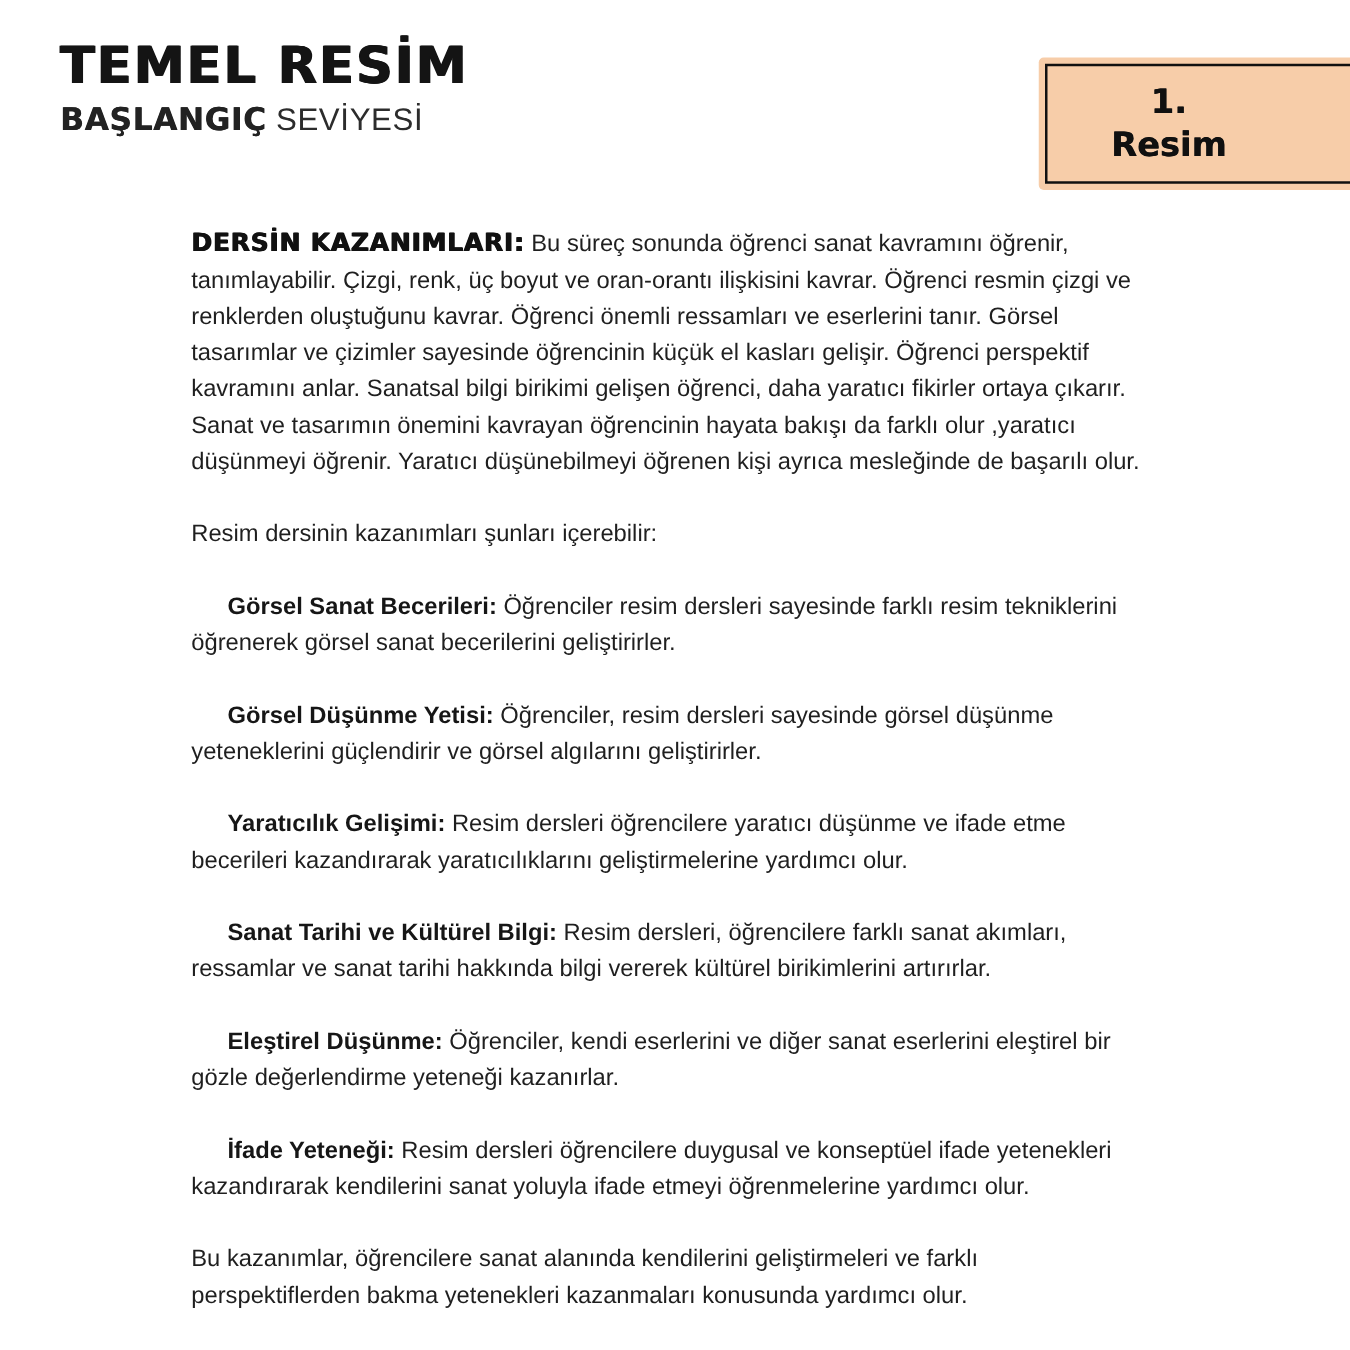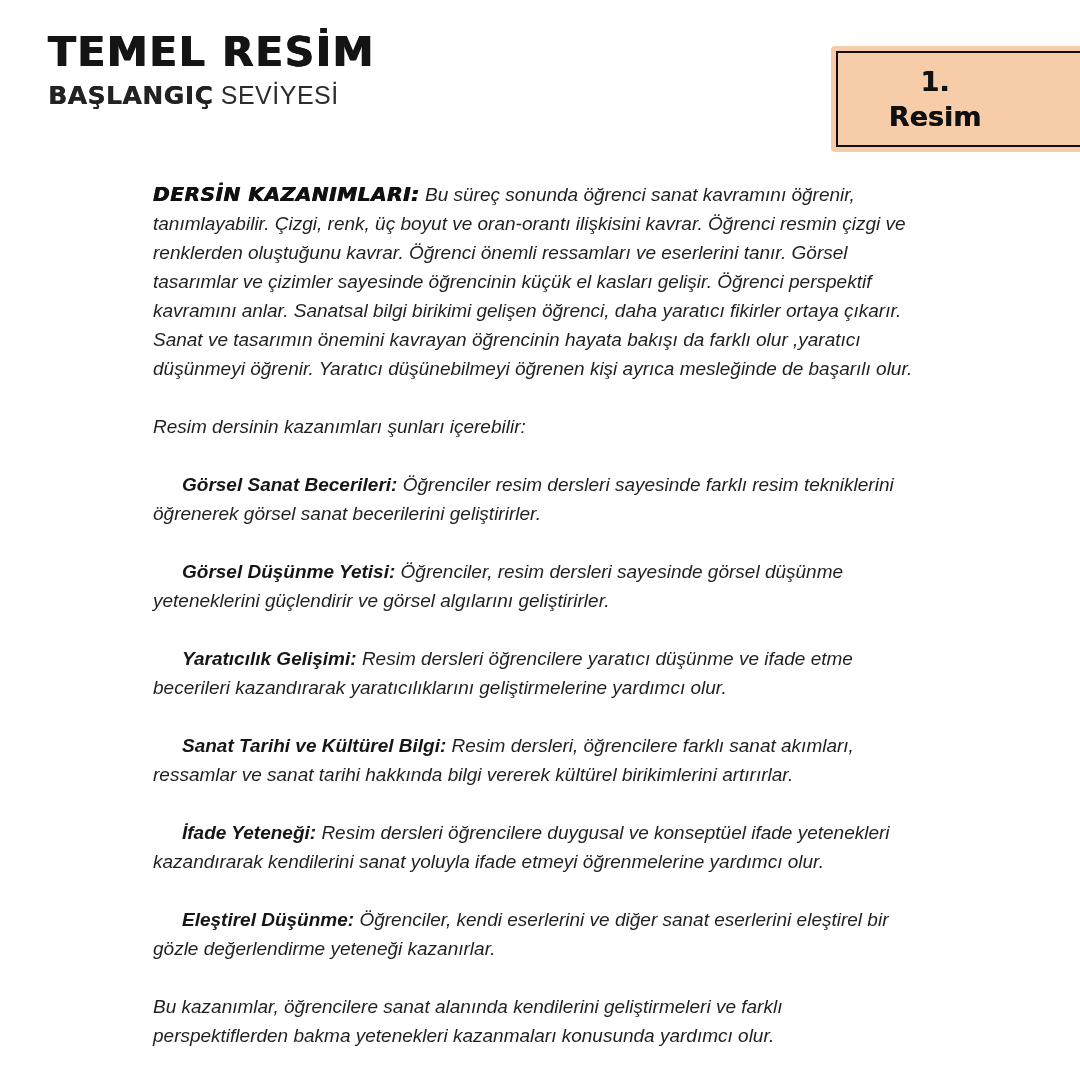--- a/index.html
+++ b/index.html
@@ -75,21 +75,21 @@
   
   .content {
     position: absolute;
     left: 153px;
     top: 180px;
     width: 768px;
     font-size: 19px;
     line-height: 29px;
     color: #1f1f1f;
   }
-  .para { margin: 0 0 29px 0; font-style: italic; }
+  .para { margin: 0 0 29px 0; }
   .lead-heavy {
     font-family: "DejaVu Sans", sans-serif;
     font-weight: 900;
     font-size: 20px;
     letter-spacing: 0.6px;
     color: #111111;
     text-shadow: 0.6px 0 0 currentColor, -0.3px 0 0 currentColor;
   }
   .label {
     font-weight: 700;
@@ -138,24 +138,24 @@
     <span class="label">Yaratıcılık Gelişimi:</span>
     <span>Resim dersleri öğrencilere yaratıcı düşünme ve ifade etme becerileri kazandırarak yaratıcılıklarını geliştirmelerine yardımcı olur.</span>
   </p>
 
   <p class="para">
     <span class="label">Sanat Tarihi ve Kültürel Bilgi:</span>
     <span>Resim dersleri, öğrencilere farklı sanat akımları, ressamlar ve sanat tarihi hakkında bilgi vererek kültürel birikimlerini artırırlar.</span>
   </p>
 
   <p class="para">
-    <span class="label">İfade Yeteneği:</span>
-    <span>Resim dersleri öğrencilere duygusal ve konseptüel ifade yetenekleri kazandırarak kendilerini sanat yoluyla ifade etmeyi öğrenmelerine yardımcı olur.</span>
+    <span class="label">Eleştirel Düşünme:</span>
+    <span>Öğrenciler, kendi eserlerini ve diğer sanat eserlerini eleştirel bir gözle değerlendirme yeteneği kazanırlar.</span>
   </p>
 
   <p class="para">
-    <span class="label">Eleştirel Düşünme:</span>
-    <span>Öğrenciler, kendi eserlerini ve diğer sanat eserlerini eleştirel bir gözle değerlendirme yeteneği kazanırlar.</span>
+    <span class="label">İfade Yeteneği:</span>
+    <span>Resim dersleri öğrencilere duygusal ve konseptüel ifade yetenekleri kazandırarak kendilerini sanat yoluyla ifade etmeyi öğrenmelerine yardımcı olur.</span>
   </p>
 
   <p class="para">Bu kazanımlar, öğrencilere sanat alanında kendilerini geliştirmeleri ve farklı perspektiflerden bakma yetenekleri kazanmaları konusunda yardımcı olur.</p>
 
 </main>
 
 </body></html>

